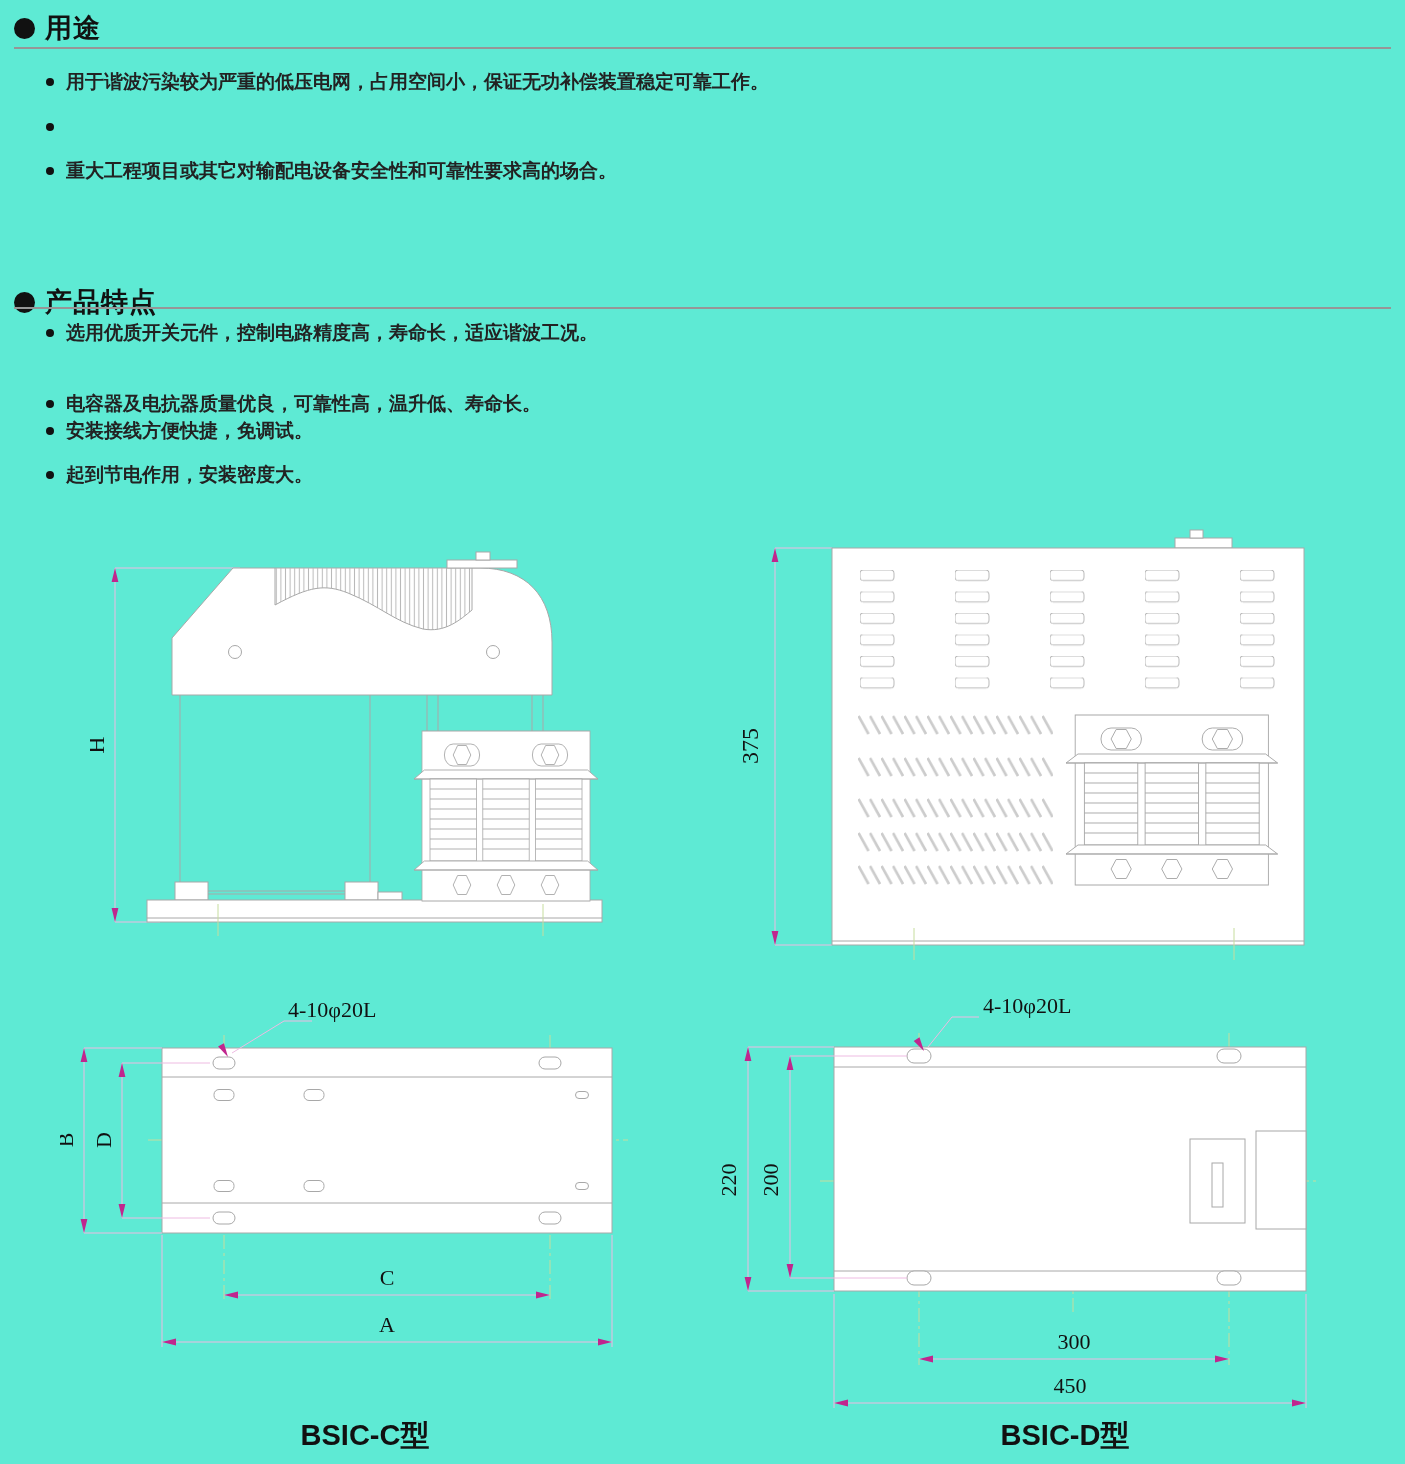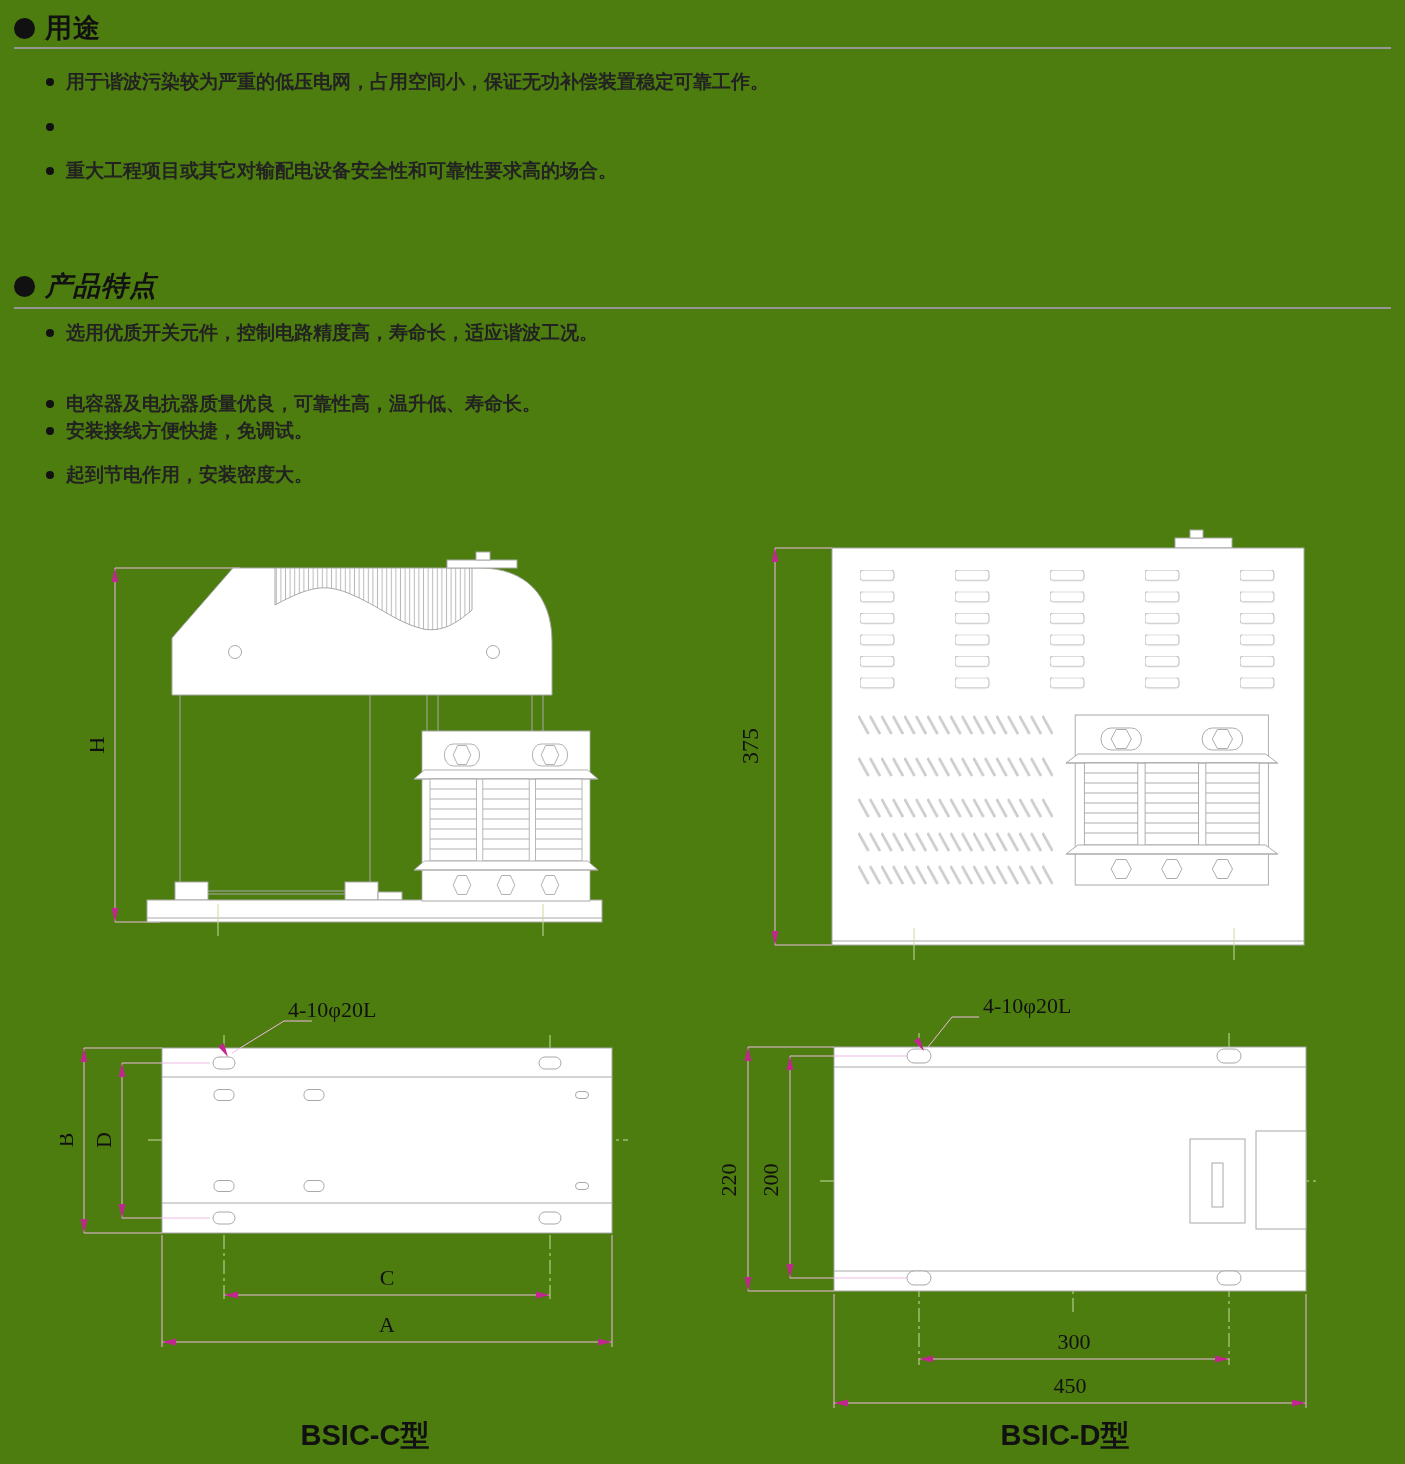--- a/index.html
+++ b/index.html
@@ -1,16 +1,16 @@
 <!DOCTYPE html>
 <html><head>
 <meta charset="utf-8">
 <style>
   html,body{margin:0;padding:0;background:#fff;}
-  .page{position:relative;width:1405px;height:1464px;background:#4d7c0f;overflow:hidden;
+  .page{position:relative;width:1405px;height:1464px;background:#5eead4;overflow:hidden;
         font-family:"Liberation Sans","DejaVu Sans",sans-serif;color:#1c1c1c;}
   
   .sec-header{position:absolute;left:14px;display:flex;align-items:center;gap:10px;}
   .sec-bullet{width:21px;height:21px;border-radius:50%;background:#111;flex:0 0 auto;}
   .sec-title{font-size:27px;font-weight:700;color:#111;margin:0;letter-spacing:1px;}
   .sec-rule{position:absolute;left:14px;width:1377px;height:2px;background:#969696;}
   .blist-item{position:absolute;left:46px;display:flex;align-items:flex-start;gap:12px;
               font-size:19px;font-weight:600;color:#222;line-height:24px;}
   .dot{width:8px;height:8px;border-radius:50%;background:#111;margin-top:8px;flex:0 0 auto;}
   
@@ -102,21 +102,21 @@
     <div class="blist-item" style="top:115px;width:1300px;">
       <span class="dot"></span>
     </div>
     <div class="blist-item" style="top:159px;width:1300px;">
       <span class="dot"></span>
       <span>重大工程项目或其它对输配电设备安全性和可靠性要求高的场合。</span>
     </div>
   </section>
 
   <section>
-    <div class="sec-header" style="top:268px;font-style:italic;">
+    <div class="sec-header" style="top:284px;">
       <span class="sec-bullet"></span>
       <h2 class="sec-title">产品特点</h2>
     </div>
     <div class="sec-rule" style="top:307px;"></div>
     <div class="blist-item" style="top:321px;width:1300px;">
       <span class="dot"></span>
       <span>选用优质开关元件，控制电路精度高，寿命长，适应谐波工况。</span>
     </div>
     <div class="blist-item" style="top:392px;width:1300px;">
       <span class="dot"></span>

